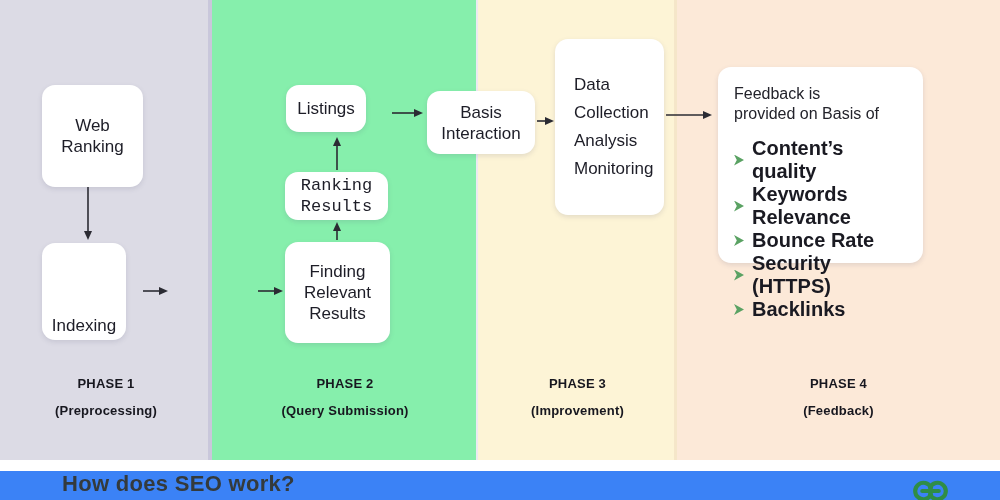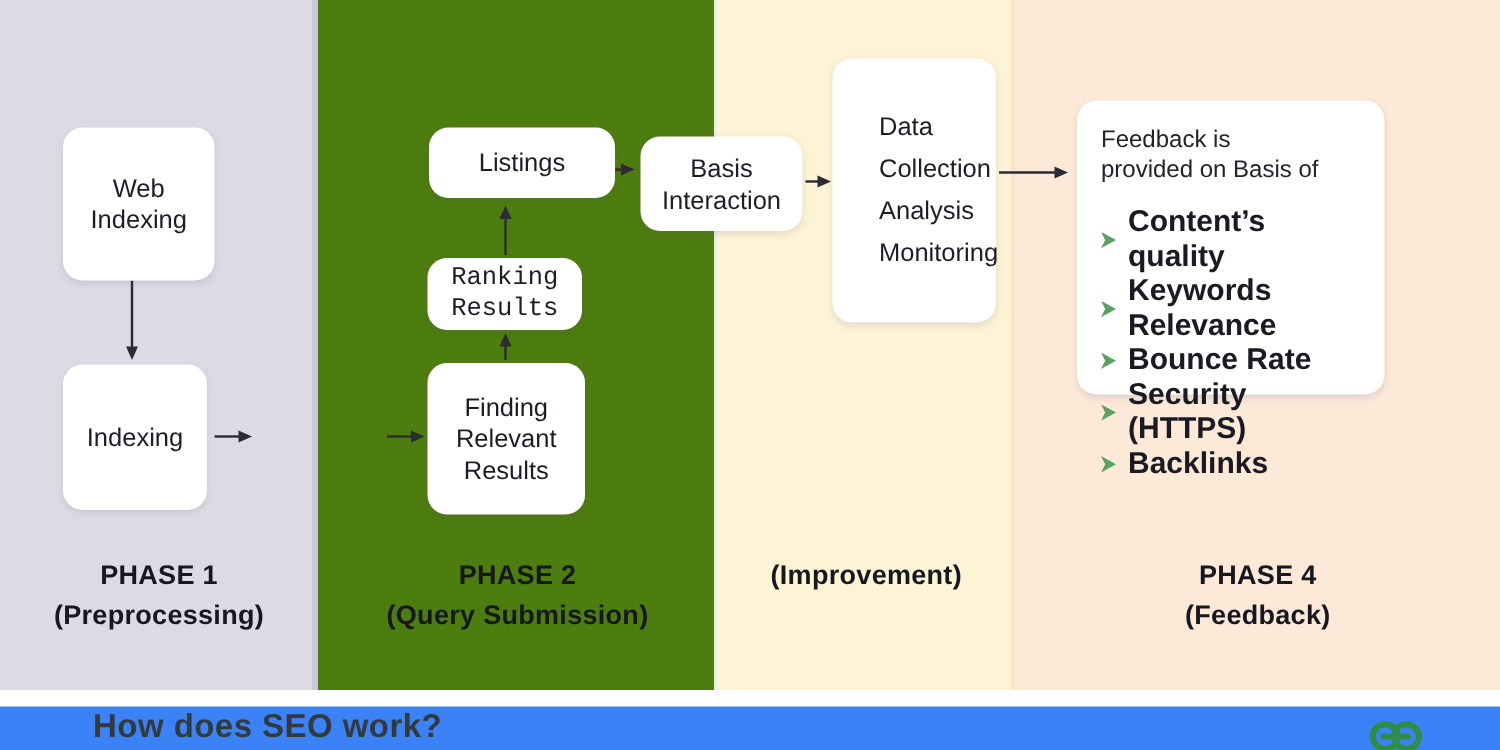--- a/index.html
+++ b/index.html
@@ -4,51 +4,51 @@
 <style>
   * { margin:0; padding:0; box-sizing:border-box; }
   body { font-family:"Liberation Sans", sans-serif; background:#ffffff; }
   .canvas {
     position:relative; width:1000px; height:500px; overflow:hidden;
     background:#ffffff;
   }
   
   .col { position:absolute; top:0; height:460px; z-index:0; }
   .col-1 { left:0;   width:212px; background:#dcdbe5; }
-  .col-2 { left:212px; width:266px; background:#4d7c0f; }
+  .col-2 { left:212px; width:266px; background:#86efac; }
   .col-3 { left:478px; width:199px; background:#fdf4d6; }
   .col-4 { left:677px; width:323px; background:#fce9d8; }
   .divider { position:absolute; top:0; height:460px; z-index:1; }
   .div-1 { left:208px; width:4px; background:#c9c7db; }
   .div-2 { left:476px; width:2px; background:#eceaf2; }
   .div-3 { left:674px; width:3px; background:#f5e6c9; }
 
   .phase-label {
     position:absolute; top:370px; left:0; width:100%; text-align:center;
-    font-size:18px; line-height:27px; font-weight:700; color:#17171f;
+    font-size:13px; line-height:27px; font-weight:700; color:#17171f;
     letter-spacing:0.2px; z-index:2;
   }
 
   
   .node {
     position:absolute; z-index:3; background:#ffffff; border-radius:13px;
     display:flex; align-items:center; justify-content:center; text-align:center;
     font-size:17px; line-height:21px; font-weight:500; color:#1d1d27;
     box-shadow:0 2px 5px rgba(90,90,120,0.16); padding:4px 6px;
   }
   .n-web-crawling   { left:42px;  top:85px;  width:101px; height:102px; }
-  .n-indexing       { left:42px;  top:243px; width:96px; height:97px; }
+  .n-indexing       { left:42px;  top:243px; width:84px; height:97px;align-items:flex-end; }
   .n-user-query     { left:170px; top:243px; width:87px;  height:99px; }
   .n-finding        { left:285px; top:242px; width:105px; height:101px; }
   .n-ranking        { left:285px; top:172px; width:103px; height:48px;font-family:Liberation Mono, monospace; }
-  .n-listings       { left:286px; top:85px;  width:124px; height:47px; }
+  .n-listings       { left:286px; top:85px;  width:80px; height:47px; }
   .n-user-interaction { left:427px; top:91px; width:108px; height:63px; }
   .n-data-collection {
     left:555px; top:39px; width:109px; height:176px;
-    justify-content:flex-start; text-align:left; padding-left:31px;
+    justify-content:flex-start; text-align:left; padding-left:19px;
   }
   .pre-line { white-space:pre-line; }
   .n-data-collection .pre-line { line-height:28px; }
 
   
   .n-feedback {
     left:718px; top:67px; width:205px; height:196px;
     flex-direction:column; align-items:flex-start; justify-content:flex-start;
     text-align:left; padding:17px 10px 0 16px;
   }
@@ -95,20 +95,21 @@
     </div>
   </div>
   <div class="col col-2">
     <div class="phase-label">
       <div>PHASE 2</div>
       <div>(Query Submission)</div>
     </div>
   </div>
   <div class="col col-3">
     <div class="phase-label">
+      <div>PHASE 3</div>
       <div>(Improvement)</div>
     </div>
   </div>
   <div class="col col-4">
     <div class="phase-label">
       <div>PHASE 4</div>
       <div>(Feedback)</div>
     </div>
   </div>
 
@@ -145,21 +146,21 @@
       <line x1="537" y1="121" x2="547" y2="121"></line>
       <polygon points="554,121 545,117 545,125"></polygon>
     </g>
     <g>
       <line x1="666" y1="115" x2="705" y2="115"></line>
       <polygon points="712,115 703,111 703,119"></polygon>
     </g>
   </svg>
 
   <div class="node n-web-crawling">
-    <span>Web Indexing</span>
+    <span>Web Ranking</span>
   </div>
   <div class="node n-indexing">
     <span>Indexing</span>
   </div>
   <div class="node n-finding">
     <span>Finding Relevant Results</span>
   </div>
   <div class="node n-ranking">
     <span>Ranking Results</span>
   </div>

